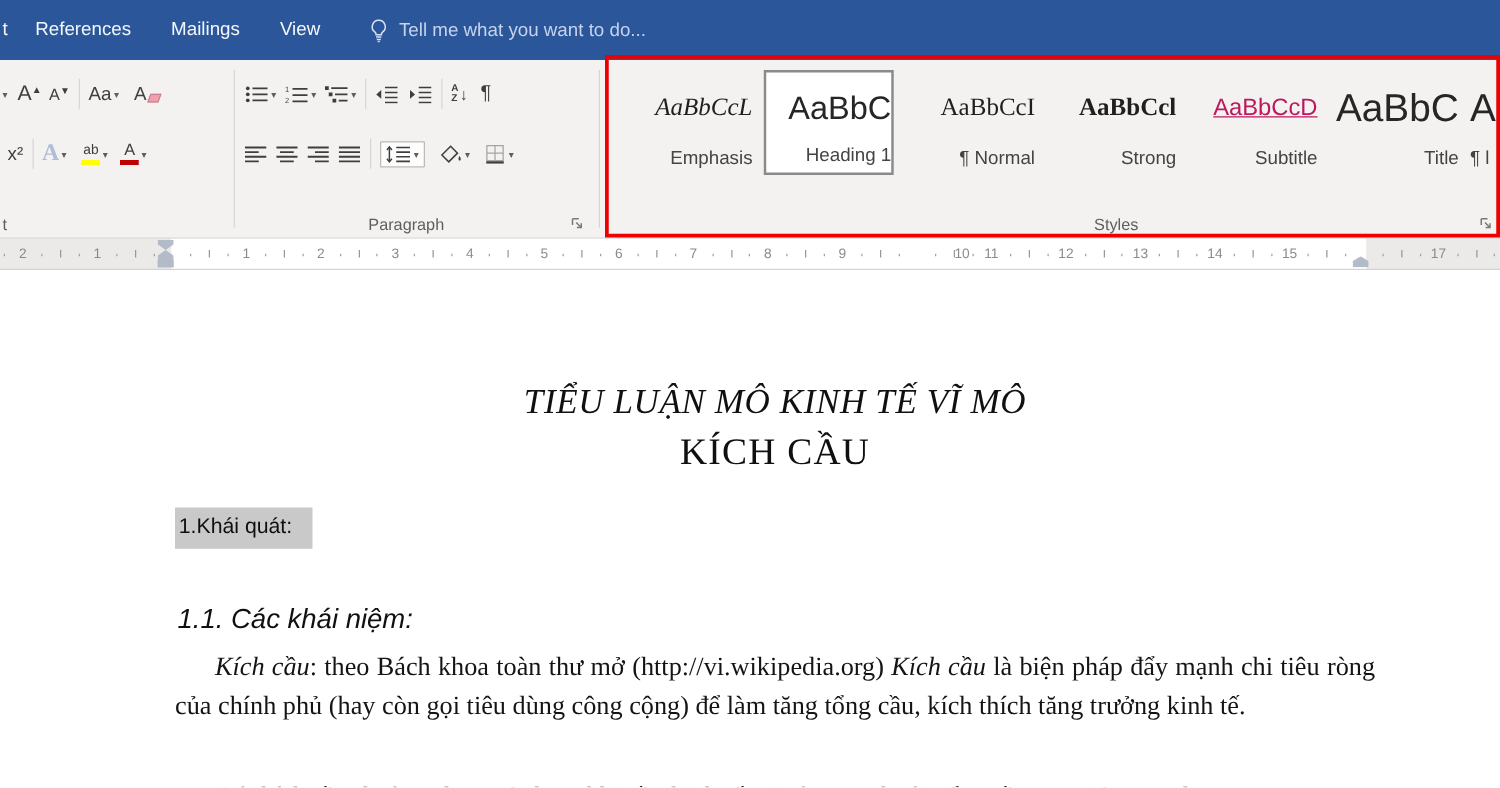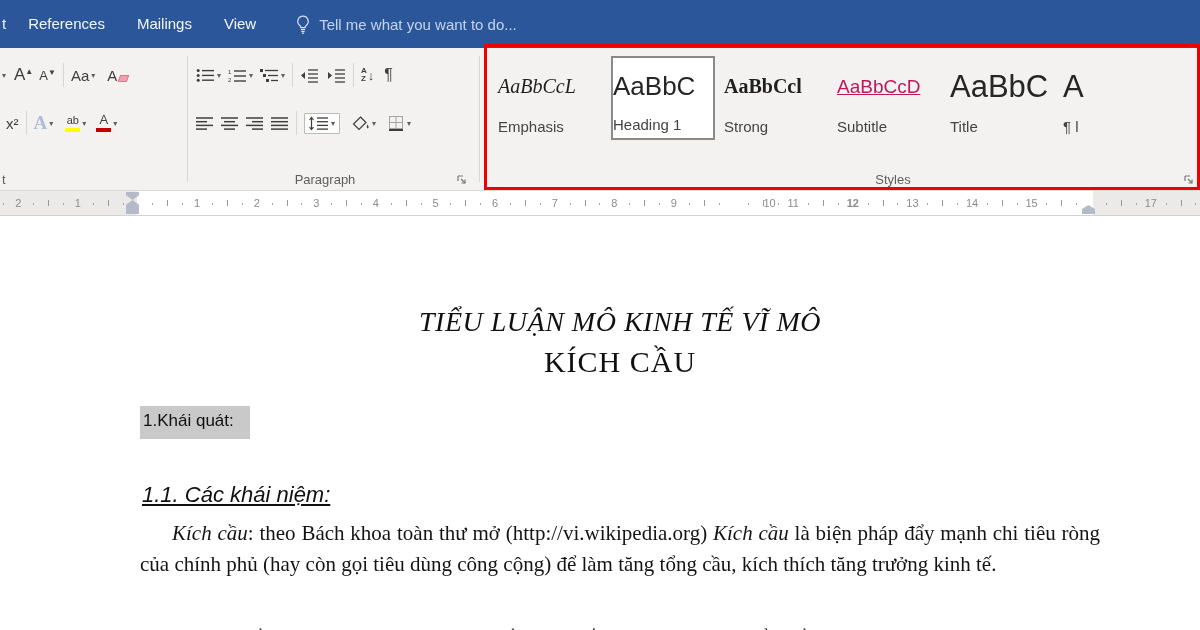--- a/index.html
+++ b/index.html
@@ -23,21 +23,21 @@
   .dd{font-size:8px;color:#605e5c;margin-left:2px;}
   .sep{width:1px;height:24px;background:#d8d6d4;margin:0 7px;flex:none;}
   .stack-col{display:flex;flex-direction:column;align-items:center;gap:2px;}
   .bar{width:15px;height:4px;}
   .eraser{width:9px;height:7px;background:#f2a0ae;border:1px solid #c9808f;transform:skewX(-20deg);margin:6px 0 0 2px;}
   .framed{border:1px solid #bdbbb9;background:#fdfdfd;padding:2px 4px;border-radius:1px;}
   .sortaz{display:flex;flex-direction:column;font-size:8px;line-height:8px;font-weight:bold;}
 
   
   .chips{position:absolute;left:498px;top:8px;display:flex;gap:9px;}
-  .chip{width:104px;height:84px;display:flex;flex-direction:column;align-items:flex-start;justify-content:flex-end;padding-bottom:5px;cursor:pointer;flex:none;}
+  .chip{width:104px;height:84px;display:flex;flex-direction:column;align-items:flex-end;justify-content:flex-end;padding-bottom:5px;cursor:pointer;flex:none;}
   .chip .prev{flex:1;display:flex;align-items:center;white-space:nowrap;}
   .chip-label{font-size:15px;color:#444;margin-top:1px;white-space:nowrap;}
   .chip.selected{border:2px solid #8a8a8a;background:#fff;}
   .p-em{font:italic 20px "Liberation Serif",serif;color:#1f1f1f;}
   .p-h1{font:26px "Liberation Sans",sans-serif;color:#262626;}
   .p-nm{font:20px "Liberation Serif",serif;color:#1f1f1f;}
   .p-st{font:bold 20px "Liberation Serif",serif;color:#1f1f1f;}
   .p-sub{font:19px "Liberation Sans",sans-serif;color:#be185d;text-decoration:underline;}
   .p-ti{font:31px "Liberation Sans",sans-serif;color:#262626;}
   .red-box{position:absolute;left:484px;top:-4px;width:716px;height:146px;border:3px solid #ee0000;z-index:40;pointer-events:none;}
@@ -53,21 +53,21 @@
   .m-hang{left:126px;bottom:7px;width:13px;height:8px;clip-path:polygon(50% 0,100% 58%,100% 100%,0 100%,0 58%);}
   .m-box{left:126px;bottom:1px;width:13px;height:6px;}
   .m-right{left:1082px;bottom:1px;width:13px;height:9px;clip-path:polygon(50% 0,100% 45%,100% 100%,0 100%,0 45%);}
 
   
   .doc{position:relative;height:414px;background:#fff;overflow:hidden;}
   .doc-col{position:absolute;left:140px;width:960px;top:0;height:100%;}
   .t1{position:absolute;top:90px;width:100%;text-align:center;font:italic 28px "Liberation Serif",serif;color:#101010;letter-spacing:.5px;}
   .t2{position:absolute;top:129px;width:100%;text-align:center;font:30px "Liberation Serif",serif;color:#101010;letter-spacing:1px;}
   .h1sel{position:absolute;top:190px;left:0;background:#c9c9c9;padding:5px 16px 8px 3px;font-size:17px;color:#101010;}
-  .h2it{position:absolute;top:266px;left:2px;font:italic 22px "Liberation Sans",sans-serif;color:#101010;text-decoration:underline;}
+  .h2it{position:absolute;top:266px;left:2px;font:italic 22px "Liberation Sans",sans-serif;color:#101010;}
   .para{position:absolute;top:302px;width:100%;font:21px/31px "Liberation Serif",serif;text-align:justify;text-indent:32px;color:#141414;}
   .para .it{font-style:italic;}
   .partial-line{top:406px;white-space:nowrap;overflow:hidden;text-indent:32px;}
 </style>
 </head>
 <body>
 
 <div class="screen">
 
   <div class="tabs-bar">
@@ -303,20 +303,24 @@
     <div class="vdiv" style="left:479px;"></div>
 
     <div class="chips">
       <div class="chip">
         <div class="prev p-em">AaBbCcL</div>
         <div class="chip-label">Emphasis</div>
       </div>
       <div class="chip selected">
         <div class="prev p-h1">AaBbC</div>
         <div class="chip-label">Heading 1</div>
+      </div>
+      <div class="chip">
+        <div class="prev p-nm">AaBbCcI</div>
+        <div class="chip-label">¶ Normal</div>
       </div>
       <div class="chip">
         <div class="prev p-st">AaBbCcl</div>
         <div class="chip-label">Strong</div>
       </div>
       <div class="chip">
         <div class="prev p-sub">AaBbCcD</div>
         <div class="chip-label">Subtitle</div>
       </div>
       <div class="chip">
@@ -351,21 +355,21 @@
         <span class="rnum" style="left: 250.7px;">2</span>
         <span class="rnum" style="left: 310.3px;">3</span>
         <span class="rnum" style="left: 369.9px;">4</span>
         <span class="rnum" style="left: 429.5px;">5</span>
         <span class="rnum" style="left: 489.1px;">6</span>
         <span class="rnum" style="left: 548.7px;">7</span>
         <span class="rnum" style="left: 608.3px;">8</span>
         <span class="rnum" style="left: 667.9px;">9</span>
         <span class="rnum" style="left: 727.5px; margin-left: 36px;">10</span>
         <span class="rnum" style="left: 787.1px;">11</span>
-        <span class="rnum" style="left: 846.7px; font-weight: bold;">12</span>
+        <span class="rnum" style="left: 846.7px;">12</span>
         <span class="rnum" style="left: 906.3px;">13</span>
         <span class="rnum" style="left: 965.9px;">14</span>
         <span class="rnum" style="left: 1025.5px;">15</span>
         <span class="rnum" style="left: 1144.7px;">17</span>
         <i class="rdot" style="left: 3.4px;"></i>
         <i class="rdot" style="left: 33.2px;"></i>
         <i class="rtick" style="left: 48.1px;"></i>
         <i class="rdot" style="left: 63px;"></i>
         <i class="rdot" style="left: 92.8px;"></i>
         <i class="rtick" style="left: 107.7px;"></i>

